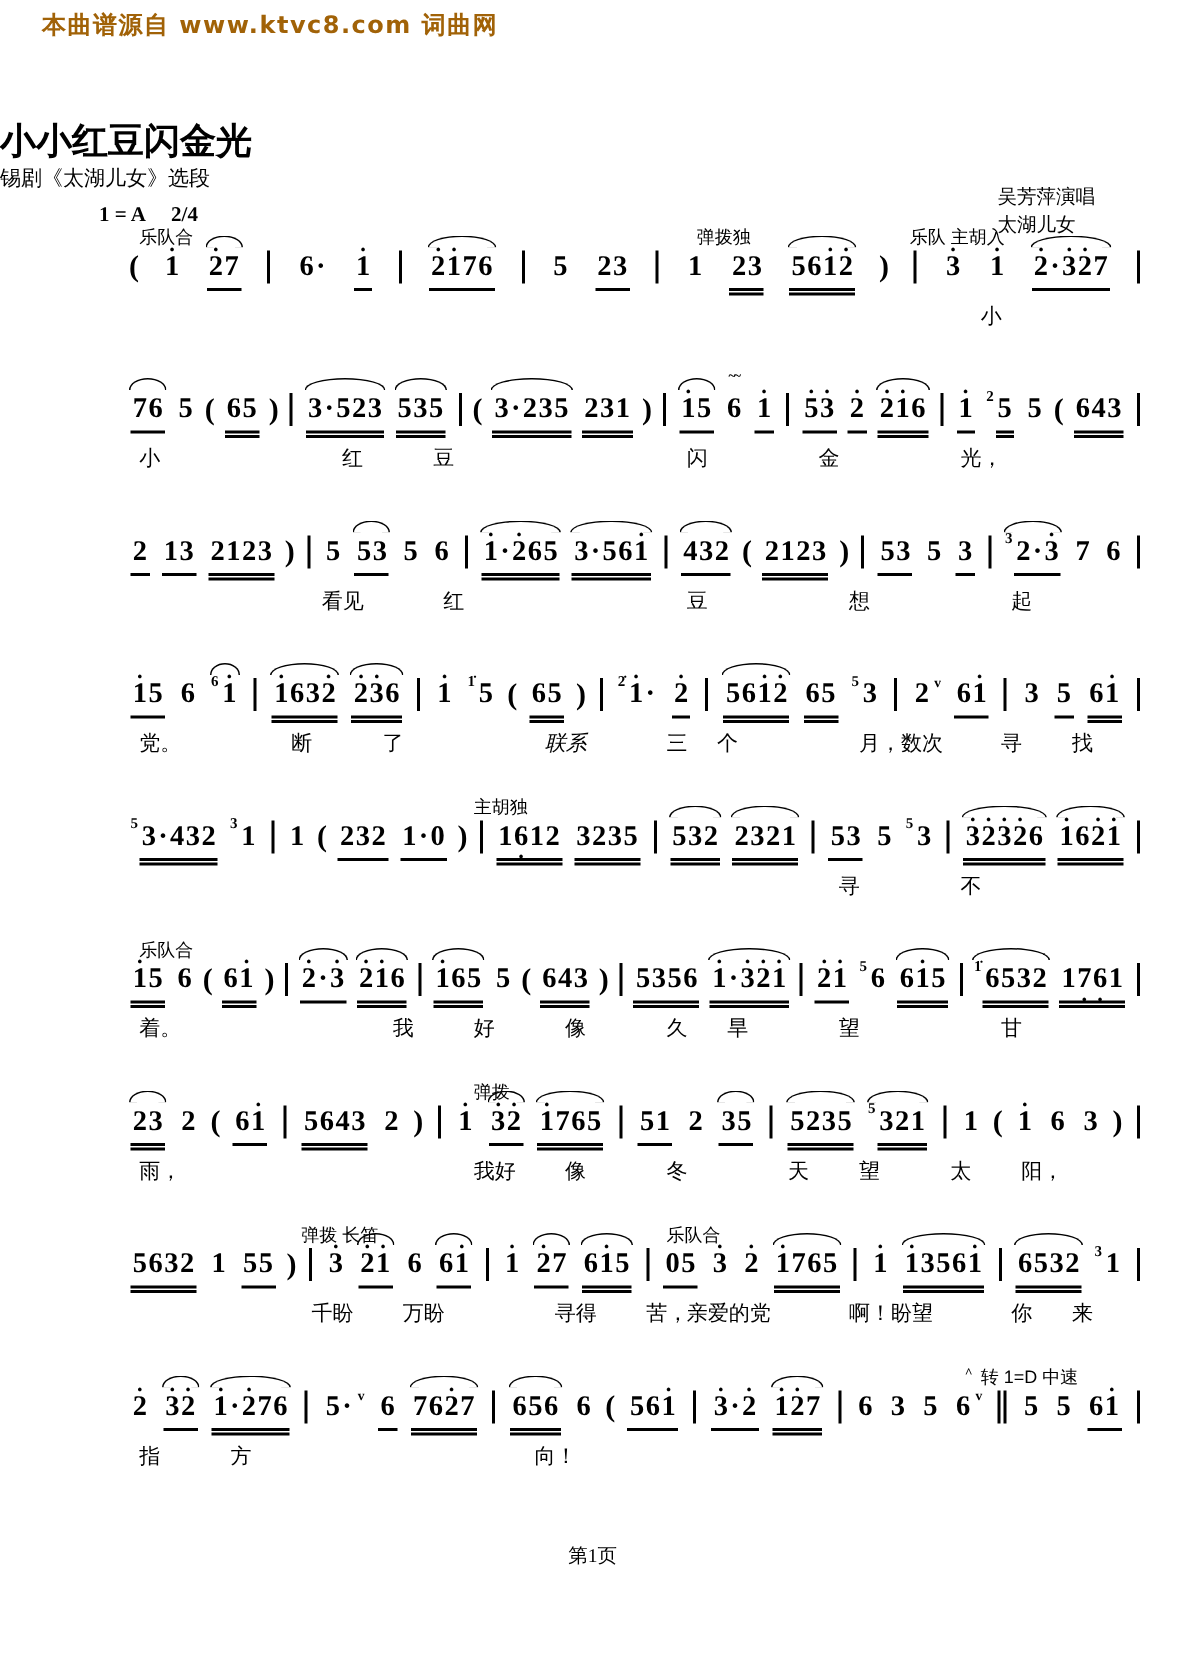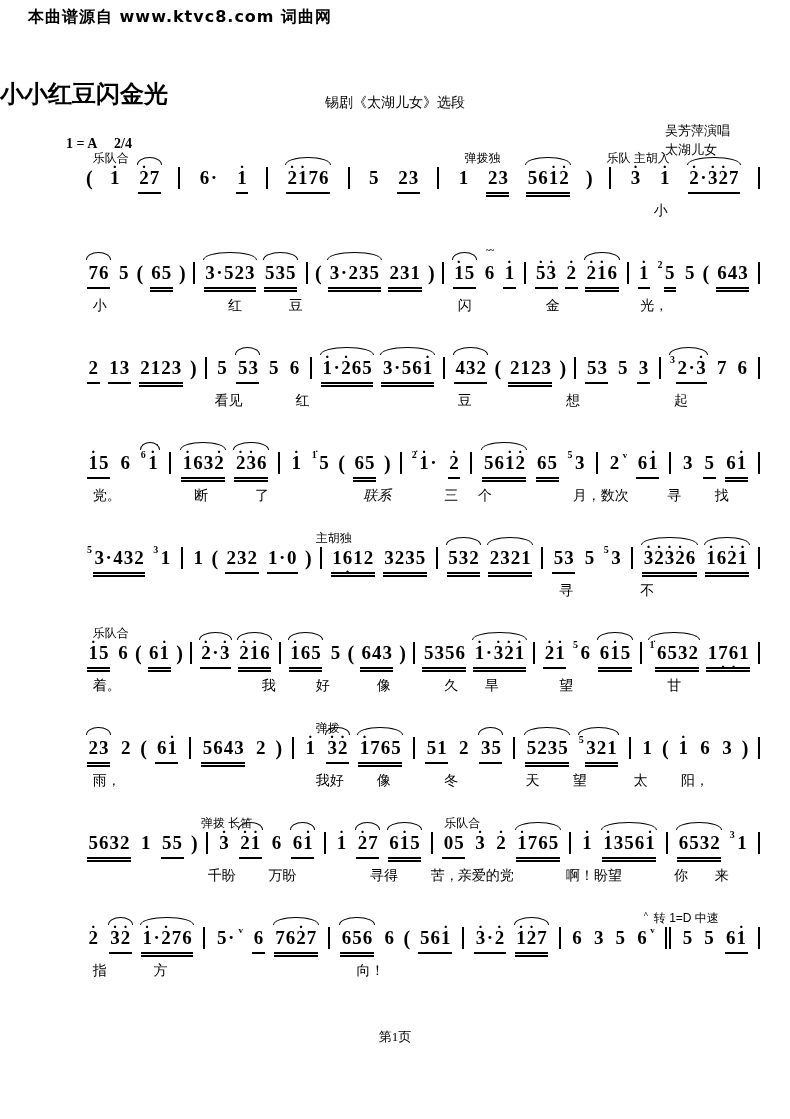--- a/index.html
+++ b/index.html
@@ -11,21 +11,21 @@
   .banner {
     position:absolute; top:7px; left:28px;
     font-size:16px; font-weight:bold; letter-spacing:1px;
     font-family:"DejaVu Sans", sans-serif;
   }
   .title {
     position:absolute; top:78px; left:0; width:100%; text-align:left;
     font-size:24px; font-weight:bold; font-family:"Liberation Sans", sans-serif;
   }
   .subtitle {
-    position:absolute; top:94px; left:0; width:100%; text-align:center;
+    position:absolute; top:110px; left:0; width:100%; text-align:left;
     font-size:14px; font-family:Liberation Serif, serif;
   }
   .credits {
     position:absolute; top:122px; right:60px; text-align:left;
     font-size:13px; line-height:1.45;
   }
   .keysig {
     position:absolute; top:136px; left:66px;
     font-size:14px; font-weight:bold; font-family:"Liberation Serif", serif;
   }
@@ -75,21 +75,21 @@
     transform:translateY(-8px); margin-left:2px;
   }
   .pagefoot {
     position:absolute; top:1028px; left:0; width:100%; text-align:center;
     font-size:13px; font-family:"Liberation Serif", serif;
   }
 </style>
 </head>
 <body>
 
-<div class="banner" style="color: #000000;">本曲谱源自 www.ktvc8.com 词曲网</div>
+<div class="banner" style="color: #a16207;">本曲谱源自 www.ktvc8.com 词曲网</div>
 <div class="title">小小红豆闪金光</div>
 <div class="subtitle">锡剧《太湖儿女》选段</div>
 <div class="credits">
   <div>吴芳萍演唱</div>
   <div>太湖儿女</div>
 </div>
 <div class="keysig">
   <span>1 = A</span>
   <span class="ts">2/4</span>
 </div>

